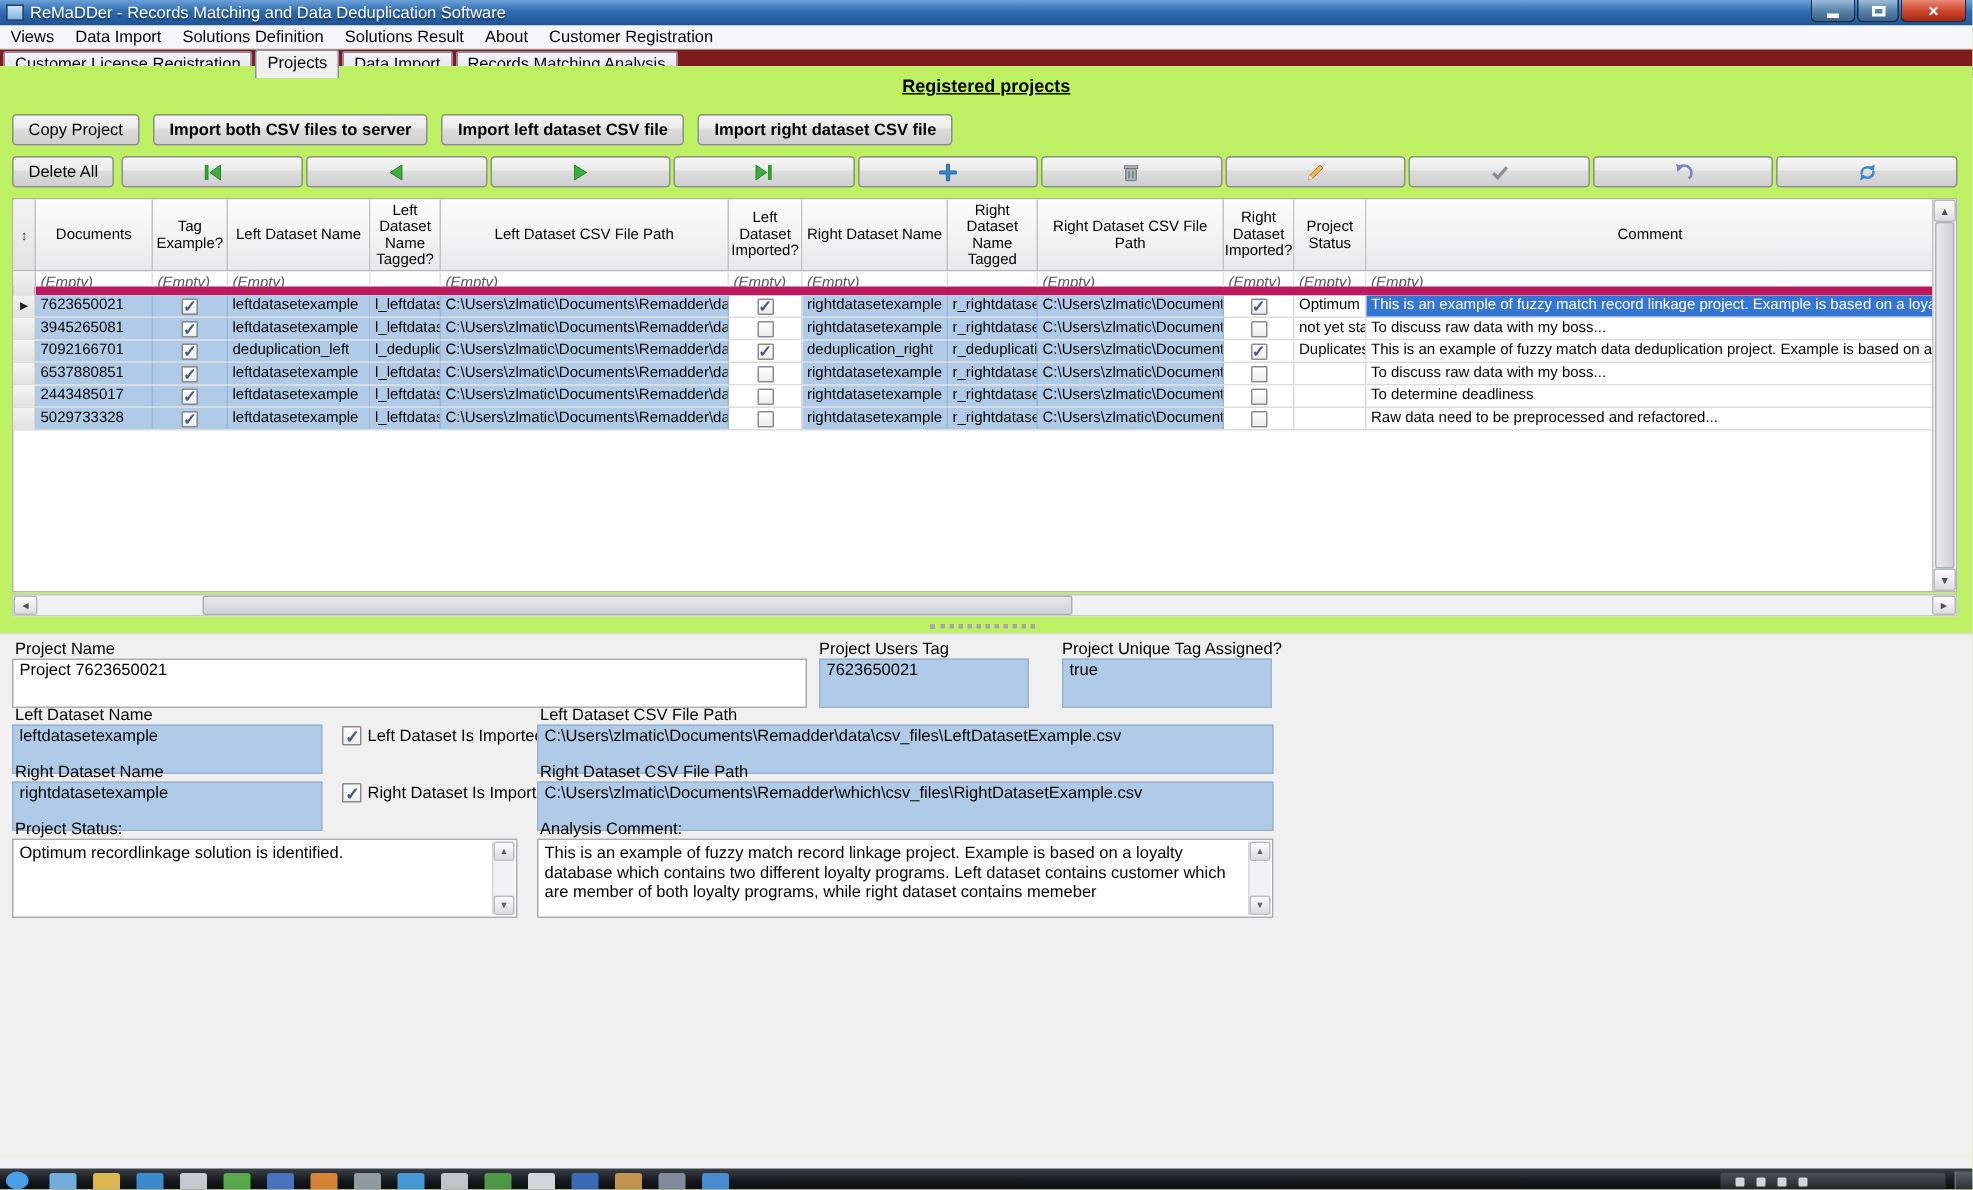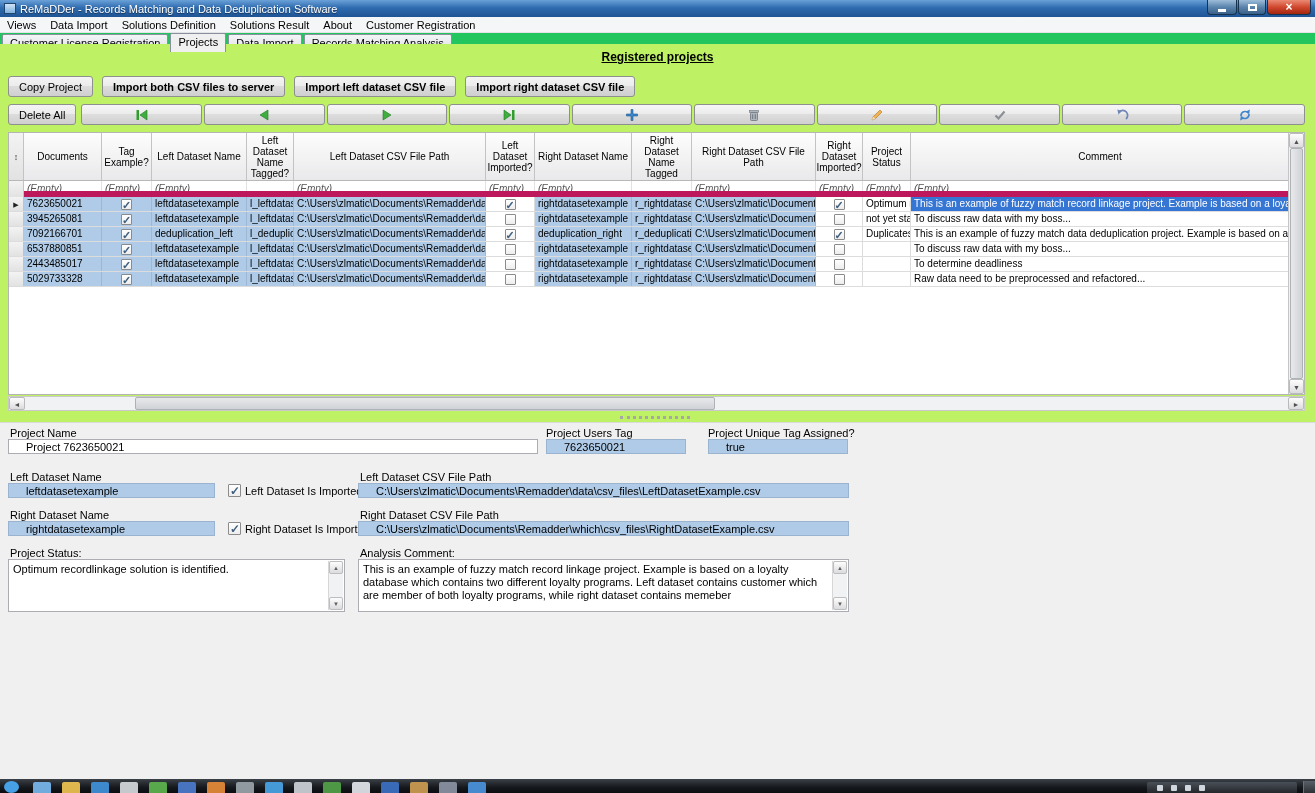--- a/index.html
+++ b/index.html
@@ -19,21 +19,21 @@
   .cap-btn.min { width:30px; } .cap-btn.max { width:28px; }
   .cap-btn.close { width:44px; background:linear-gradient(#eb8a74,#d0492f 50%,#a5260f); color:#fff; font-size:12px; font-weight:bold; line-height:10px; }
   .min-glyph { width:8px; height:3px; background:#fff; margin-top:6px; }
   .max-glyph { width:9px; height:7px; border:2px solid #fff; }
 
   
   .menubar { position:absolute; left:0; top:17px; width:1315px; height:16px; background:#f5f6f7; border-bottom:1px solid #e2e3e4; display:flex; align-items:center; }
   .menu-item { padding:0 7px; height:16px; line-height:16px; cursor:default; }
 
   
-  .tabstrip { position:absolute; left:0; top:33px; width:1315px; height:19px; display:flex; align-items:flex-end; padding-left:2px; border-bottom:1px solid #9aa0ab; background:#22c55e; }
+  .tabstrip { position:absolute; left:0; top:33px; width:1315px; height:19px; display:flex; align-items:flex-end; padding-left:2px; border-bottom:1px solid #9aa0ab; background:#7f1d1d; }
   .tab { height:17px; line-height:16px; padding:0 7px; border:1px solid #8a919e; border-bottom:none; border-radius:2px 2px 0 0;
     background:linear-gradient(#f4f5f7,#dde0e5); margin-right:2px; white-space:nowrap; }
   .tab.active { height:19px; background:#f0f0f0; margin-bottom:-1px; z-index:2; position:relative; }
 
   
   .content { position:absolute; left:0; top:44px; width:1315px; height:727px; background:#bef264; }
   .heading { position:absolute; left:0; top:6px; width:100%; text-align:center; font-weight:bold; text-decoration:underline; font-size:12px; }
 
   .btn { border:1px solid #8e8f8f; border-radius:3px; font-family:"Liberation Sans",sans-serif; font-size:11px;
     background:linear-gradient(#f4f4f4 0%,#ececec 45%,#dddddd 46%,#cfcfcf 100%); padding:0 10px; height:21px; cursor:default; }
@@ -77,21 +77,21 @@
   .hscroll { position:absolute; left:8px; top:352px; width:1297px; height:15px; background:#f1f2f4; border:1px solid #c9c9c9; display:flex; }
   .harrow { width:16px; height:100%; text-align:center; font-size:7px; line-height:13px; color:#505050; background:linear-gradient(#fdfdfd,#dcdcdf); border:1px solid #b9babc; border-radius:2px; }
   .htrack { flex:1; position:relative; }
   .hthumb { position:absolute; left:110px; width:580px; top:0; height:13px; background:linear-gradient(#e8e9eb,#cfd2d6); border:1px solid #aeb1b5; border-radius:2px; }
 
   .splitter { position:absolute; left:620px; top:372px; width:70px; height:4px; border-top:3px dotted #a7a7a7; }
 
   
   .details { position:absolute; left:0; top:378px; width:1315px; height:349px; background:#f0f0f0; border-top:1px solid #dadada; }
   .dlabel { position:absolute; font-size:11px; white-space:nowrap; }
-  .dfield { position:absolute; height:15px; line-height:15px; font-size:11px; padding:0 17px; border:1px solid #abadb3; background:#fff; white-space:nowrap; overflow:hidden; }
+  .dfield { position:absolute; height:33px; line-height:15px; font-size:11px; padding:0 4px; border:1px solid #abadb3; background:#fff; white-space:nowrap; overflow:hidden; }
   .dfield.blue { background:var(--fieldblue,#afcbe7); border-color:#9ab4d0; }
   .dcheck { position:absolute; display:flex; align-items:center; gap:4px; white-space:nowrap; }
   .dtext { position:absolute; border:1px solid #abadb3; background:#fff; font-size:11px; line-height:13px;text-decoration:underline; }
   .dtext-content { position:absolute; left:4px; top:3px; right:18px; bottom:2px; overflow:hidden; }
   .mini-scroll { position:absolute; top:1px; right:1px; bottom:1px; width:15px; background:#f1f2f4; border-left:1px solid #d7d7d7; }
   .mini-scroll span { position:absolute; left:0; width:14px; height:13px; text-align:center; font-size:6px; line-height:13px; color:#606060; background:linear-gradient(#fdfdfd,#dcdcdf); border:1px solid #bcbdbf; border-radius:2px; }
   .mini-scroll span.down { bottom:0; } .mini-scroll span.up { top:0; }
 
   
   .taskbar { position:absolute; left:0; top:779px; width:1315px; height:14px;

